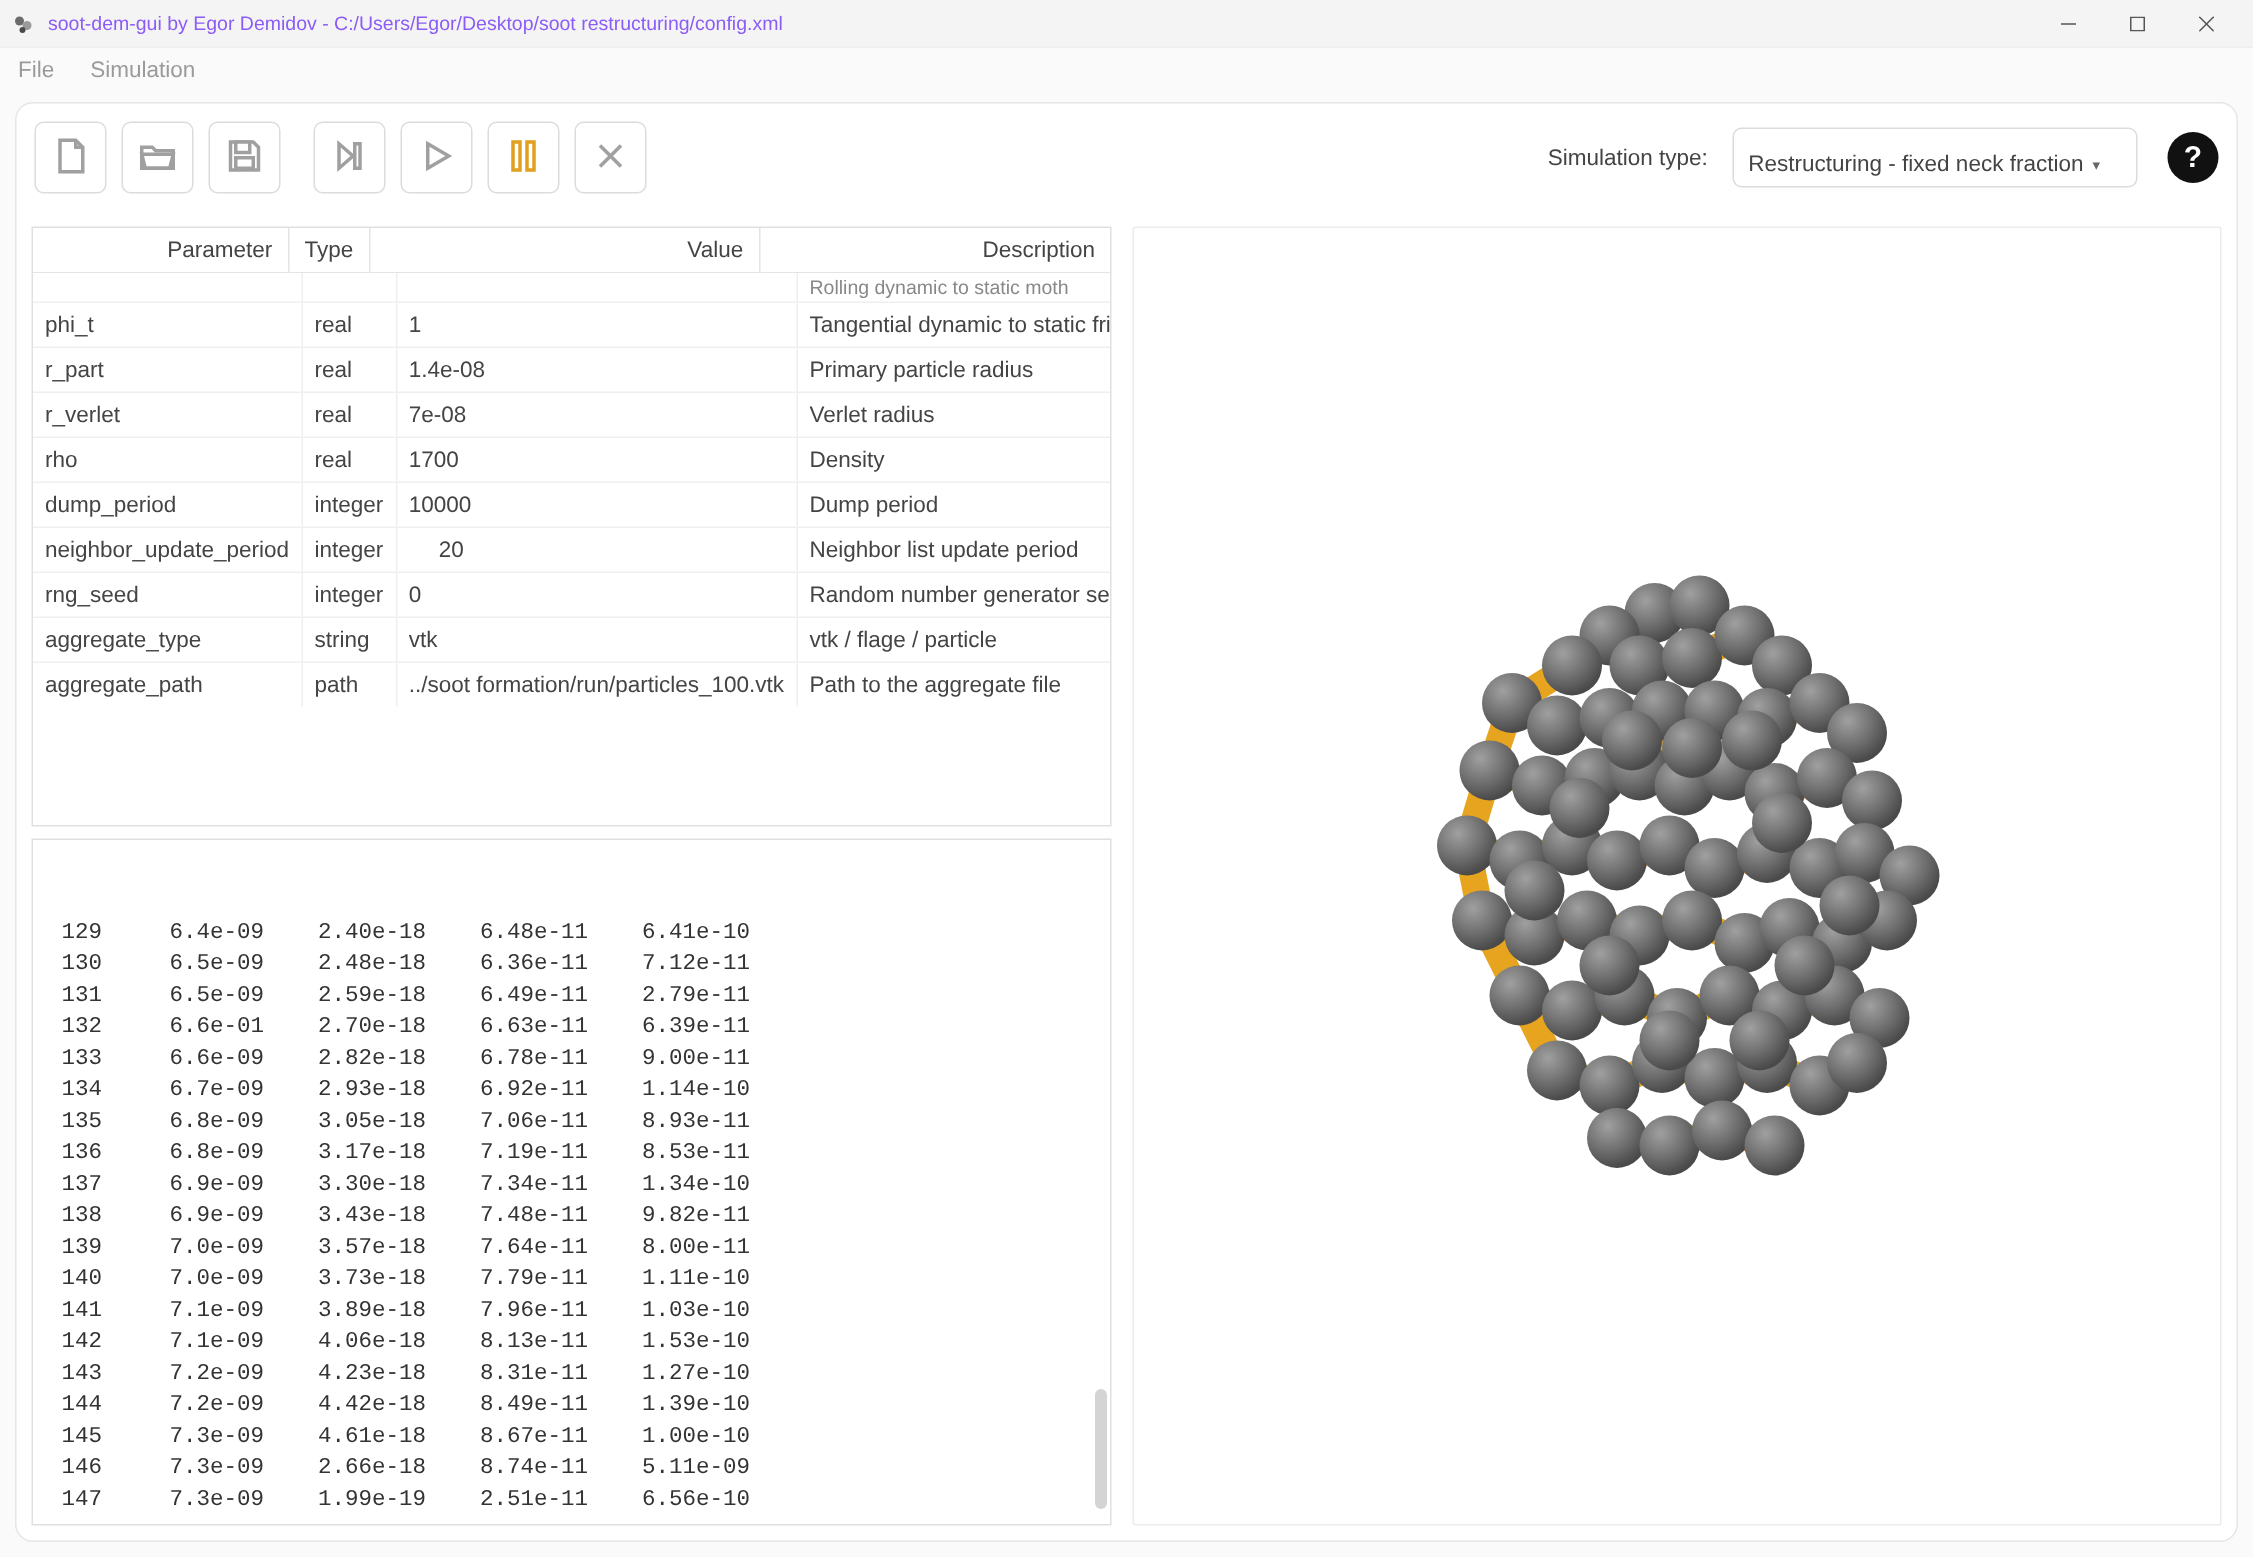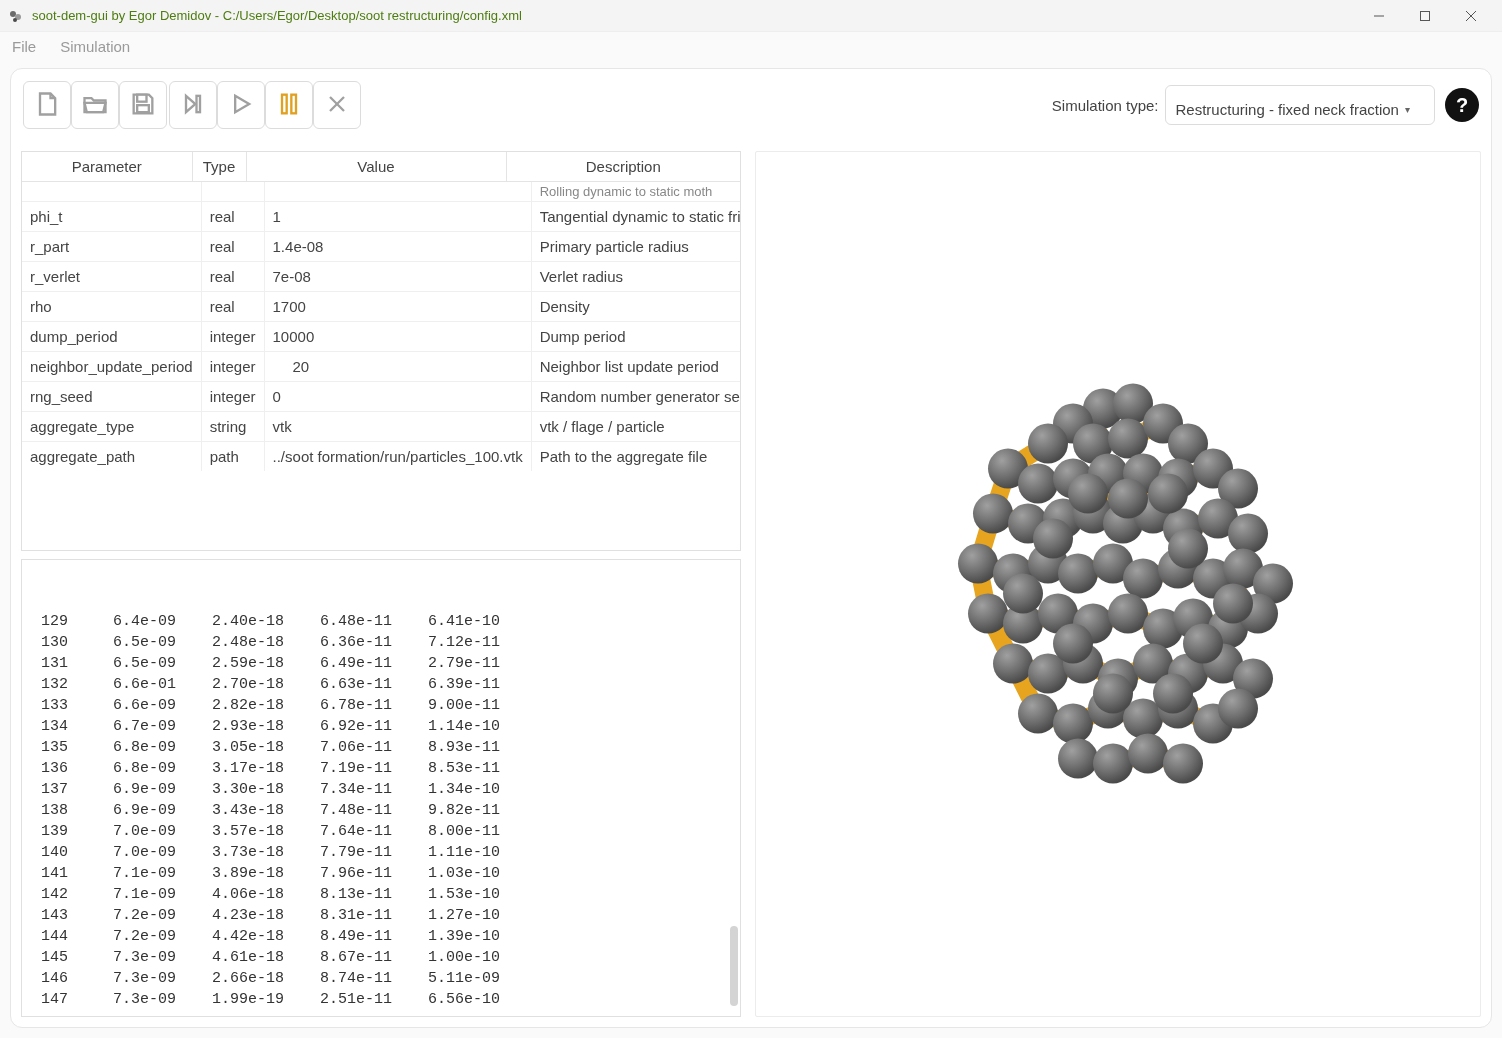--- a/index.html
+++ b/index.html
@@ -23,21 +23,21 @@
     align-items: center;
     padding: 0 8px;
     border-bottom: 1px solid #eee;
   }
   .titlebar .app-icon {
     width:16px; height:16px;
     margin-right:8px;
   }
   .titlebar .title-text {
     flex:1;
-    color:#4d7c0f;
+    color:#8b5cf6;
     font-size:13px;
   }
   .titlebar .win-controls {
     display:flex;
   }
   .titlebar .win-btn {
     width:46px; height:32px;
     display:flex; align-items:center; justify-content:center;
     color:#555;
     font-size:11px;
@@ -65,20 +65,21 @@
     border-radius:12px;
     background:#fff;
   }
 
   
   .toolbar {
     height:72px;
     display:flex;
     align-items:center;
     padding:0 12px;
+    gap:10px;
     text-align:center;
   }
   .tool-btn {
     width:48px; height:48px;
     border:1px solid #dcdcdc;
     border-radius:6px;
     background:#fff;
     display:flex;
     align-items:center;
     justify-content:center;
@@ -153,21 +154,21 @@
     width:100%;
     border-collapse:collapse;
     font-size:15px;
     color:#444;
   }
   .param-table th {
     font-weight:normal;
     background:#fff;
     border-bottom:1px solid #e4e4e4;
     padding:6px 10px;
-    text-align:center;
+    text-align:right;
     position:sticky;
     top:0;
   }
   .param-table th + th { border-left:1px solid #e4e4e4; }
   .param-table th:nth-child(1){ width:170px; }
   .param-table th:nth-child(2){ width:54px; }
   .param-table th:nth-child(3){ width:260px; }
   .param-table th:nth-child(4){ }
   .param-body {
     flex:1;

